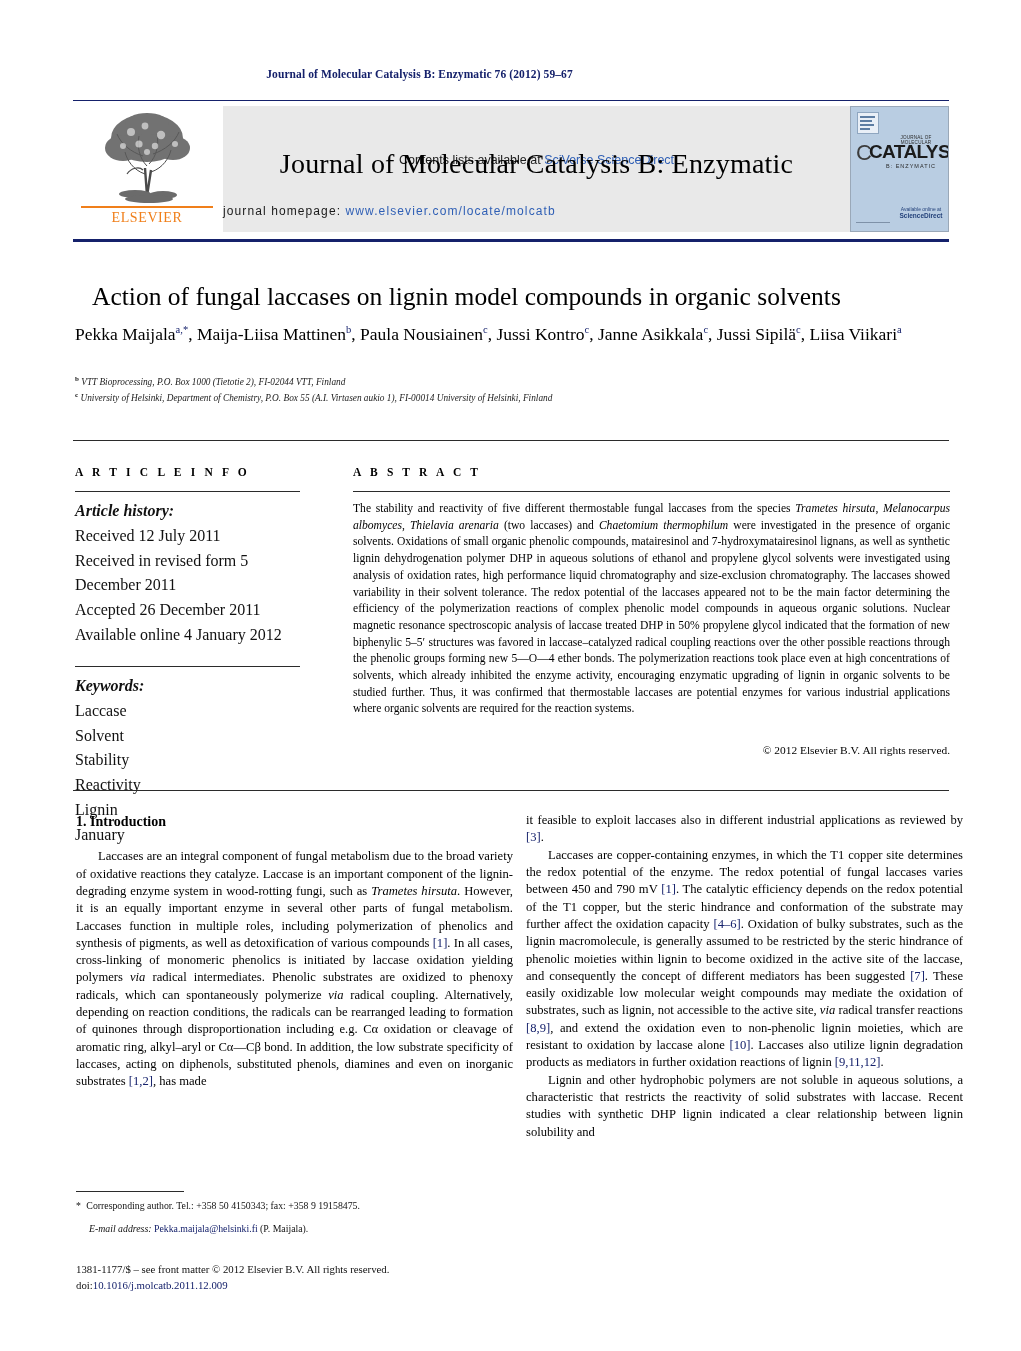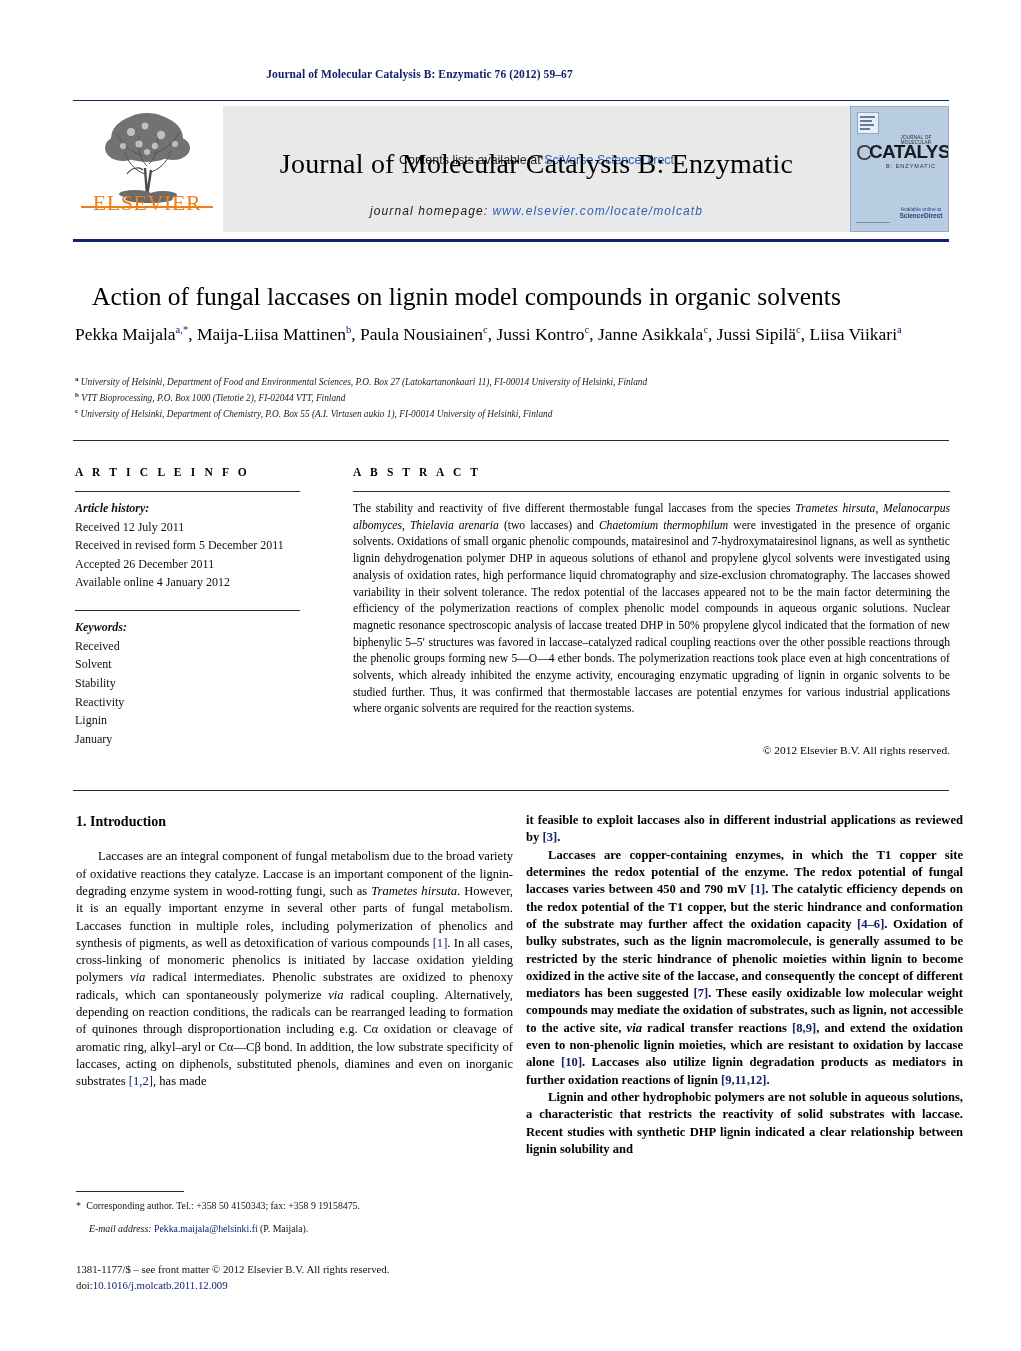--- a/index.html
+++ b/index.html
@@ -56,25 +56,25 @@
     height: 126px;
   }
   .elsevier-tree {
     position: absolute;
     left: 14px; top: 2px;
     width: 120px;
     height: 96px;
   }
   .elsevier-word {
     position: absolute;
-    left: 6px; bottom: 16px;
+    left: 6px; bottom: 6px;
     width: 136px;
     text-align: center;
     font-family: "Liberation Serif", serif;
-    font-size: 22px;
+    font-size: 14px;
     letter-spacing: 0.6px;
     color: #f07f1a;
     font-weight: 400;
   }
   .elsevier-word-rule {
     position: absolute;
     left: 8px; bottom: 24px;
     width: 132px;
     height: 1.6px;
     background: #f07f1a;
@@ -106,26 +106,25 @@
     text-align: center;
     font-family: "Liberation Serif", serif;
     font-size: 28px;
     color: #000;
     letter-spacing: 0.2px;
   }
   .banner-homepage {
     position: absolute;
     left: 0; top: 98px;
     width: 627px;
-    text-align: center;
+    text-align: left;
     font-family: "Liberation Sans", sans-serif;
     font-size: 12px;
     letter-spacing: 1.1px;
     color: #1a1a1a;
-    font-style: italic;
   }
   .banner-homepage .url {
     color: #2f5fb5;
   }
   .cover-thumb {
     position: absolute;
     right: 0; top: 0;
     width: 99px;
     height: 126px;
     background: #b9cde2;
@@ -273,21 +272,21 @@
     width: 238px;
   }
   .info-rule {
     width: 225px;
     height: 1.1px;
     background: #2b2b2b;
     margin: 13px 0 7px 0;
   }
   .info-body {
     font-family: "Liberation Serif", serif;
-    font-size: 12px;
+    font-size: 16px;
     line-height: 1.55;
     color: #111;
   }
   .info-body .lbl {
     font-style: italic;
     font-weight: bold;
   }
   .kw-rule {
     width: 225px;
     height: 1.1px;
@@ -335,21 +334,21 @@
     top: 812px;
     width: 437px;
     font-family: "Liberation Serif", serif;
     font-size: 12.6px;
     line-height: 1.375;
     text-align: justify;
     color: #000;
     hyphens: auto;
   }
   .col-left { left: 76px; }
-  .col-right { left: 526px; font-weight: bold; }
+  .col-right { left: 526px; }
   .sec-head {
     font-size: 14px;
     font-weight: bold;
     margin: 0 0 17px 0;
     text-align: left;
   }
   .body-col p { margin: 0; text-indent: 22px; }
   .body-col p.noindent { text-indent: 0; }
   .ref { color: #15216b; }
   .body-col i { font-style: italic; }
@@ -459,41 +458,40 @@
       </div>
       <div class="cover-bottom-line"></div>
     </div>
   </div>
 
   <div class="rule-thick"></div>
 
   <div class="title">Action of fungal laccases on lignin model compounds in organic solvents</div>
   <div class="authors">Pekka Maijala<sup>a,*</sup>, Maija-Liisa Mattinen<sup>b</sup>, Paula Nousiainen<sup>c</sup>, Jussi Kontro<sup>c</sup>, Janne Asikkala<sup>c</sup>, Jussi Sipilä<sup>c</sup>, Liisa Viikari<sup>a</sup></div>
   <div class="affils">
-    <div><sup>a</sup> <span>University of Helsinki, Department of Food and Environmental Sciences, P.O. Box 27 (Latokartanonkaari 11), FI-00014 University of Helsinki, Finland</span></div>
     <div><sup>b</sup> <span>VTT Bioprocessing, P.O. Box 1000 (Tietotie 2), FI-02044 VTT, Finland</span></div>
     <div><sup>c</sup> <span>University of Helsinki, Department of Chemistry, P.O. Box 55 (A.I. Virtasen aukio 1), FI-00014 University of Helsinki, Finland</span></div>
   </div>
 
   <div class="rule-mid"></div>
 
   <div class="info-col">
     <div class="colhead">A R T I C L E   I N F O</div>
     <div class="info-rule"></div>
     <div class="info-body">
       <div class="lbl">Article history:</div>
       <div>Received 12 July 2011</div>
       <div>Received in revised form 5 December 2011</div>
       <div>Accepted 26 December 2011</div>
       <div>Available online 4 January 2012</div>
     </div>
     <div class="kw-rule"></div>
     <div class="info-body">
       <div class="lbl">Keywords:</div>
-      <div>Received</div>
+      <div>Laccase</div>
       <div>Solvent</div>
       <div>Stability</div>
       <div>Reactivity</div>
       <div>Lignin</div>
       <div>January</div>
     </div>
   </div>
 
   <div class="abs-col">
     <div class="colhead">A B S T R A C T</div>

